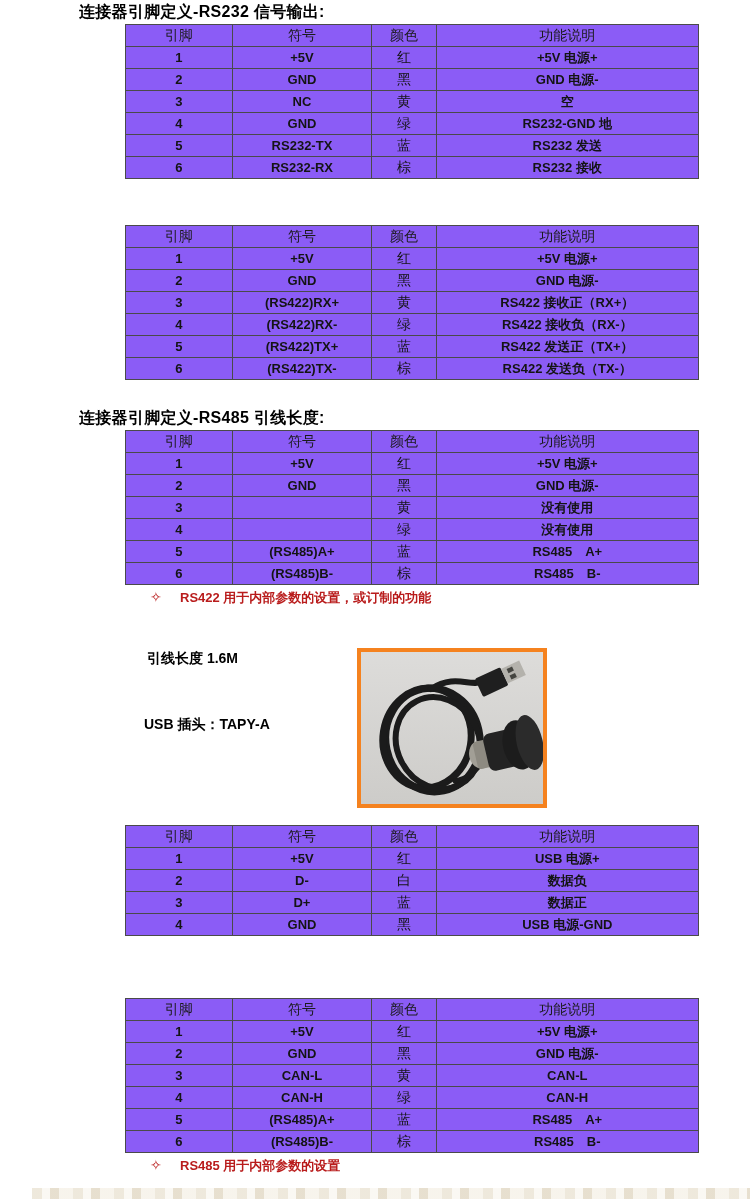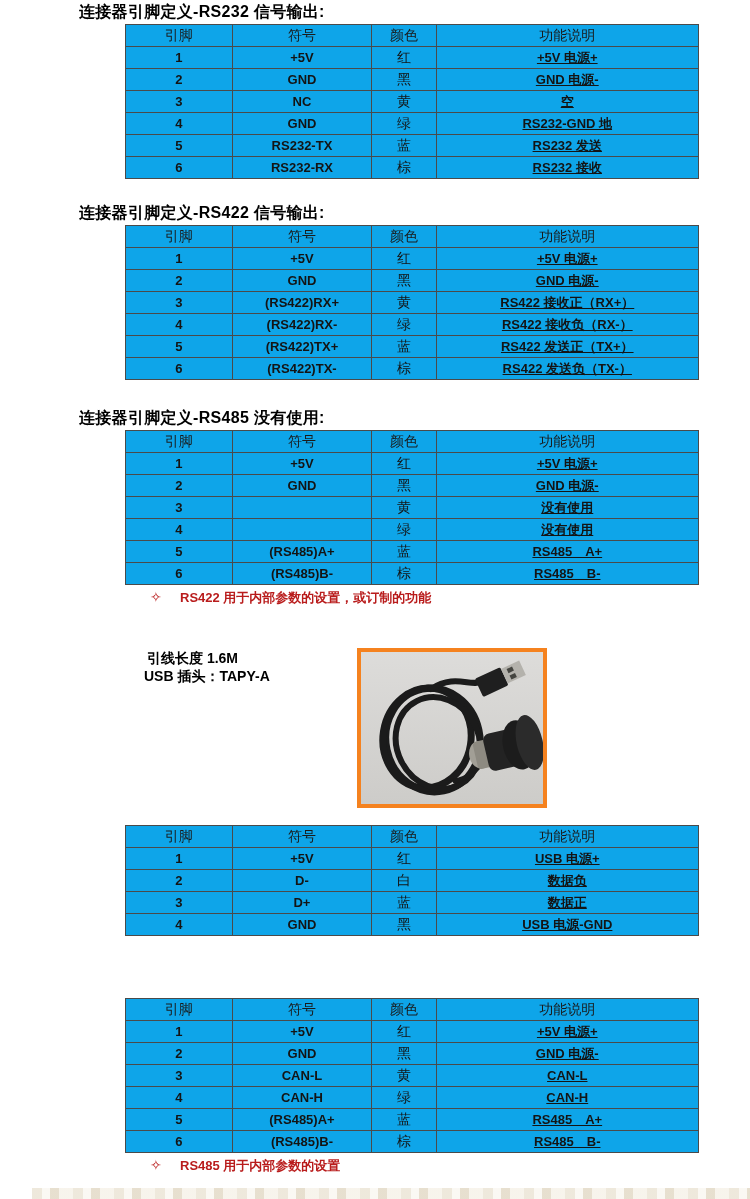--- a/index.html
+++ b/index.html
@@ -3,32 +3,32 @@
 <meta charset="utf-8">
 <style>
   html,body{margin:0;padding:0;background:#ffffff;}
   #page{position:relative;width:750px;height:1199px;background:#ffffff;overflow:hidden;
         font-family:"Liberation Sans",sans-serif;color:#141414;margin-left:32px;}
 
   .sec-title{position:absolute;left:47px;margin:0;
              font:bold 16px/20px "Liberation Sans",sans-serif;color:#000;letter-spacing:.3px;}
 
   table.pin-table{position:absolute;left:93px;width:574px;border-collapse:collapse;
-                  table-layout:fixed;background:#0ea5e9;}
+                  table-layout:fixed;background:#8b5cf6;}
   table.pin-table col.c0{width:18.6%}
   table.pin-table col.c1{width:24.4%}
   table.pin-table col.c2{width:11.2%}
   table.pin-table col.c3{width:45.8%}
   table.pin-table th,table.pin-table td{border:1px solid #4a4a4a;height:21px;padding:0 2px;
       text-align:center;vertical-align:middle;white-space:nowrap;overflow:hidden;}
   table.pin-table th{font-family:"DejaVu Serif","Liberation Serif",serif;
       font-size:14px;font-weight:normal;color:#1a1a1a;}
   td.cc0,td.cc1{font:bold 13px "Liberation Sans",sans-serif;}
   td.cc2{font-family:"DejaVu Serif","Liberation Serif",serif;font-size:14px;}
-  td.cc3{font:bold 13px "Liberation Sans",sans-serif;text-align:left;padding-left:7px;text-decoration:underline;}
+  td.cc3{font:bold 13px "Liberation Sans",sans-serif;text-align:left;padding-left:7px;}
 
   .note{position:absolute;left:118px;margin:0;font:bold 13px "Liberation Sans",sans-serif;color:#b91c1c;}
   .note .bullet{display:inline-block;width:30px;font-weight:normal;font-size:14px;}
 
   .usb-line{position:absolute;margin:0;font:bold 14px "Liberation Sans",sans-serif;color:#000;}
 
   .photo-frame{position:absolute;left:325px;top:648px;width:182px;height:152px;
                border:4px solid #f5821f;background:#d7d6d4;line-height:0;}
 
   .bottom-strip{position:absolute;left:0;top:1188px;width:750px;height:11px;opacity:.7;
@@ -89,21 +89,20 @@
         </tr>
         <tr>
           <td class="cc0">6</td>
           <td class="cc1">RS232-RX</td>
           <td class="cc2">棕</td>
           <td class="cc3">RS232 接收</td>
         </tr>
       </tbody>
     </table>
 
-  <h2 class="sec-title" style="top:203px">连接器引脚定义-RS422 信号输出:</h2>
   <table class="pin-table" style="top:225px">
       <colgroup>
         <col class="c0">
         <col class="c1">
         <col class="c2">
         <col class="c3">
       </colgroup>
       <thead>
         <tr>
           <th>引脚</th>
@@ -145,21 +144,21 @@
         </tr>
         <tr>
           <td class="cc0">6</td>
           <td class="cc1">(RS422)TX-</td>
           <td class="cc2">棕</td>
           <td class="cc3">RS422 发送负（TX-）</td>
         </tr>
       </tbody>
     </table>
 
-  <h2 class="sec-title" style="top:408px">连接器引脚定义-RS485 没有使用:</h2>
+  <h2 class="sec-title" style="top:408px">连接器引脚定义-RS485 引线长度:</h2>
   <table class="pin-table" style="top:430px">
       <colgroup>
         <col class="c0">
         <col class="c1">
         <col class="c2">
         <col class="c3">
       </colgroup>
       <thead>
         <tr>
           <th>引脚</th>
@@ -205,21 +204,21 @@
           <td class="cc2">棕</td>
           <td class="cc3">RS485　B-</td>
         </tr>
       </tbody>
     </table>
   <p class="note" style="top:589px">
     <span class="bullet">✧</span><span>RS422 用于内部参数的设置，或订制的功能</span>
   </p>
 
   <p class="usb-line" style="top:650px;left:115px">引线长度 1.6M</p>
-  <p class="usb-line" style="top:668px;left:112px">USB 插头：TAPY-A</p>
+  <p class="usb-line" style="top:716px;left:112px">USB 插头：TAPY-A</p>
 
   <div class="photo-frame">
     <svg viewBox="0 0 182 152" width="182" height="152">
       <defs>
         <linearGradient id="pg" x1="0" y1="0" x2="0" y2="1">
           <stop offset="0" stop-color="#dddcda"></stop>
           <stop offset="1" stop-color="#cdccc9"></stop>
         </linearGradient>
       </defs>
       <rect width="182" height="152" fill="url(#pg)"></rect>

